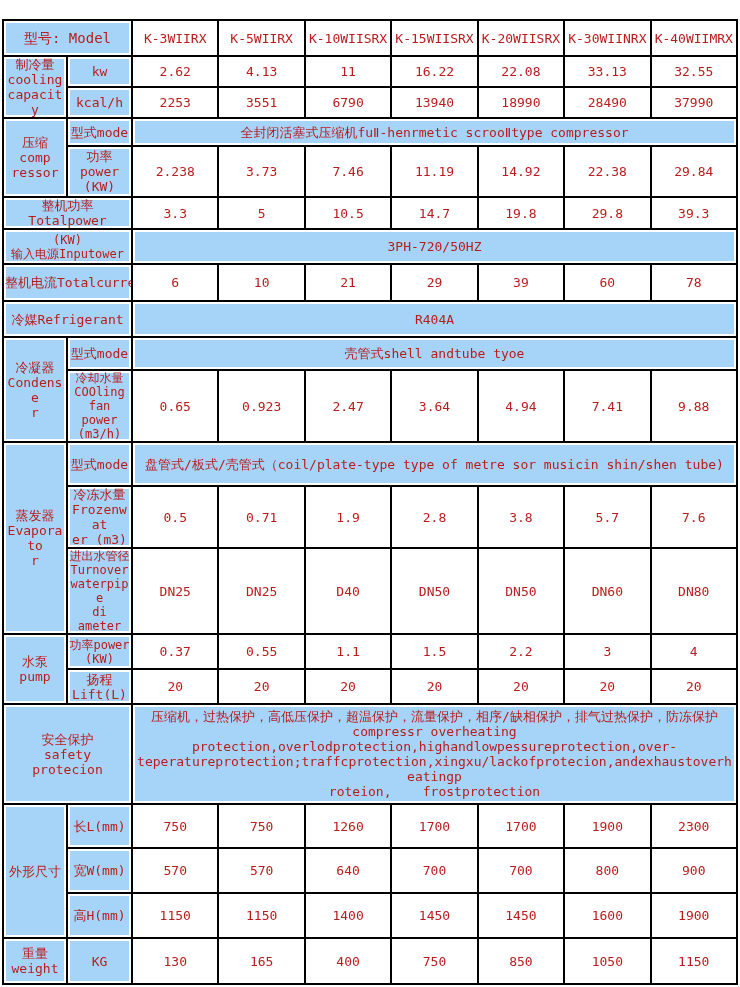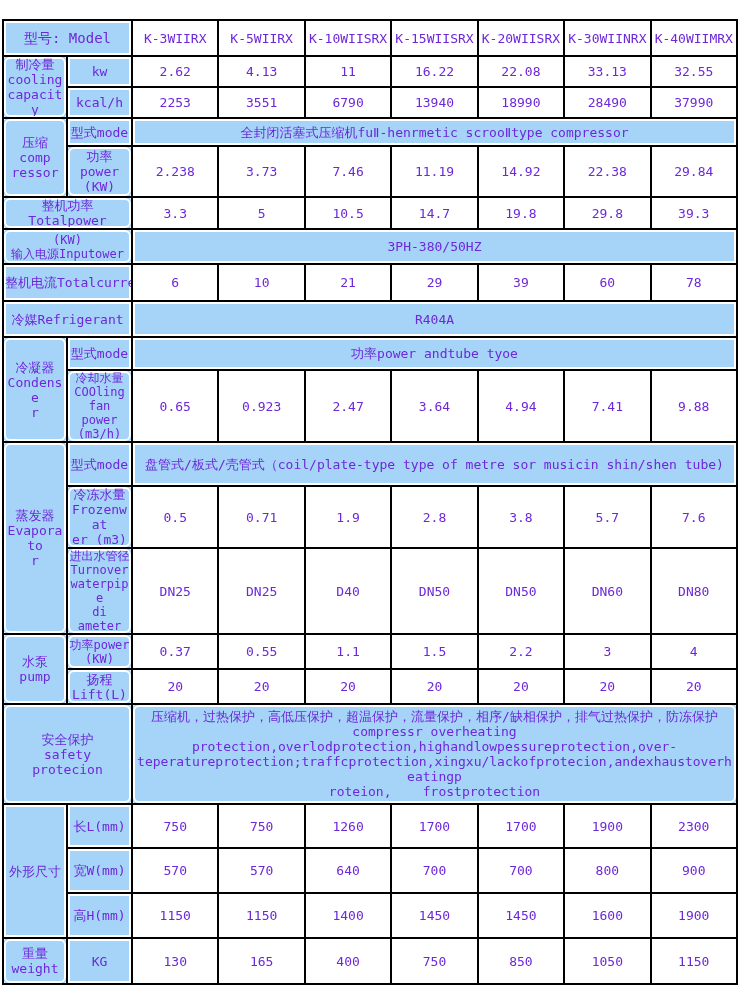--- a/index.html
+++ b/index.html
@@ -1,24 +1,24 @@
 <!DOCTYPE html>
 <html><head>
 <meta charset="utf-8">
 <style>
   html,body{margin:0;padding:0;background:#fff;}
   .page{position:relative;width:740px;height:987px;background:#fff;overflow:hidden;
-        font-family:"DejaVu Sans Mono","DejaVu Sans",monospace;color:#6d28d9;}
+        font-family:"DejaVu Sans Mono","DejaVu Sans",monospace;color:#b91c1c;}
   table.spec{border-collapse:collapse;table-layout:fixed;width:736px;margin:19px 2px 0 2px;}
   table.spec td{border:2px solid #000;text-align:center;vertical-align:middle;
         padding:0 1px;overflow:hidden;font-size:13px;line-height:15px;}
   td.blue{background:#a6d4f8;box-shadow:inset 0 0 0 2px #ffffff;}
   td.val{background:#ffffff;font-size:14px;}
   td.mh{background:#ffffff;font-size:13px;margin-left:24px;}
-  .pre{white-space:pre-wrap;word-break:break-word;border-radius:6px;}
+  .pre{white-space:pre-wrap;word-break:break-word;}
   td.nowrap{white-space:nowrap;}
   td.top{vertical-align:top;overflow:visible;}
   td.safety{font-size:13px;line-height:18px;padding:2px 4px;}
   td.spanv{font-size:14px;}
 </style>
 </head>
 <body>
 
 <div class="page">
 
@@ -99,21 +99,21 @@
           <td class="val">10.5</td>
           <td class="val">14.7</td>
           <td class="val">19.8</td>
           <td class="val">29.8</td>
           <td class="val">39.3</td>
         </tr>
 
     <tr style="height:35px">
       <td class="blue pre" colspan="2" style="font-size:12px;line-height:14px">(KW)
 输入电源Inputower</td>
-      <td class="blue spanv" colspan="7">3PH-380/50HZ</td>
+      <td class="blue spanv" colspan="7">3PH-720/50HZ</td>
     </tr>
 
     <tr style="height:37px">
       <td class="blue nowrap" colspan="2">整机电流Totalcurrent (A)</td>
     <td class="val">6</td>
           <td class="val">10</td>
           <td class="val">21</td>
           <td class="val">29</td>
           <td class="val">39</td>
           <td class="val">60</td>
@@ -123,21 +123,21 @@
     <tr style="height:36px">
       <td class="blue" colspan="2">冷媒Refrigerant</td>
       <td class="blue spanv" colspan="7">R404A</td>
     </tr>
 
     <tr style="height:33px">
       <td class="blue pre" rowspan="2">冷凝器
 Condense
 r</td>
       <td class="blue">型式mode</td>
-      <td class="blue spanv" colspan="7">功率power andtube tyoe</td>
+      <td class="blue spanv" colspan="7">壳管式shell andtube tyoe</td>
     </tr>
     <tr style="height:63px">
       <td class="blue pre" style="font-size:12px;line-height:14px">冷却水量
 COOling
 fan power
 (m3/h)</td>
     <td class="val">0.65</td>
           <td class="val">0.923</td>
           <td class="val">2.47</td>
           <td class="val">3.64</td>

